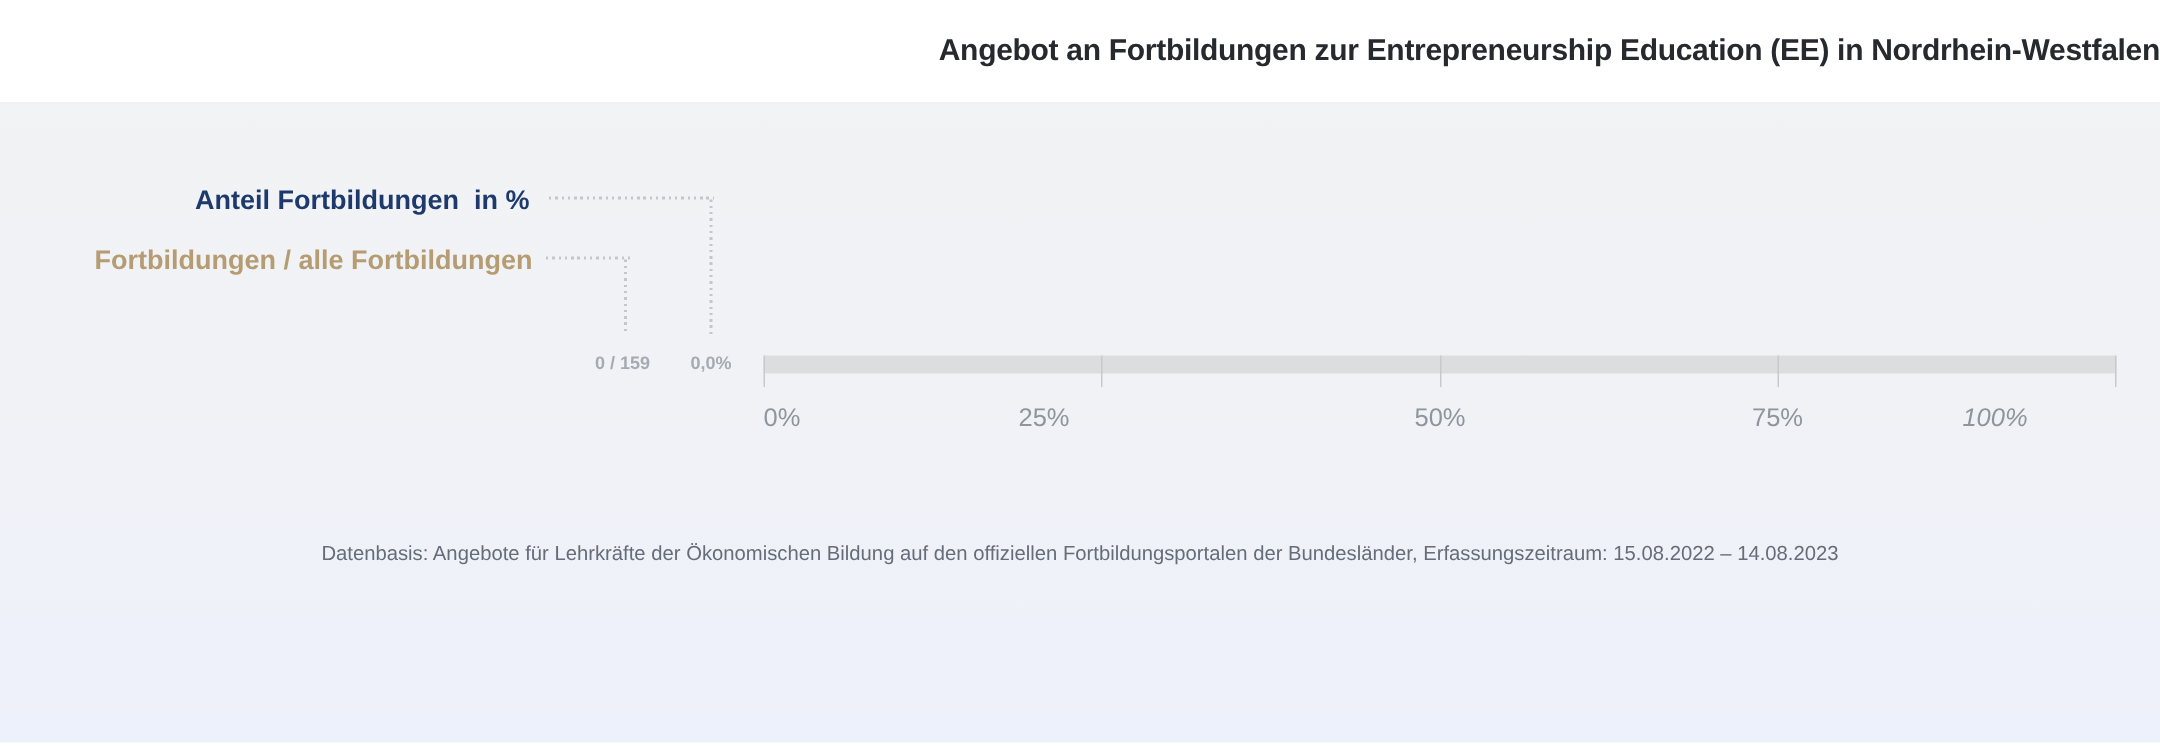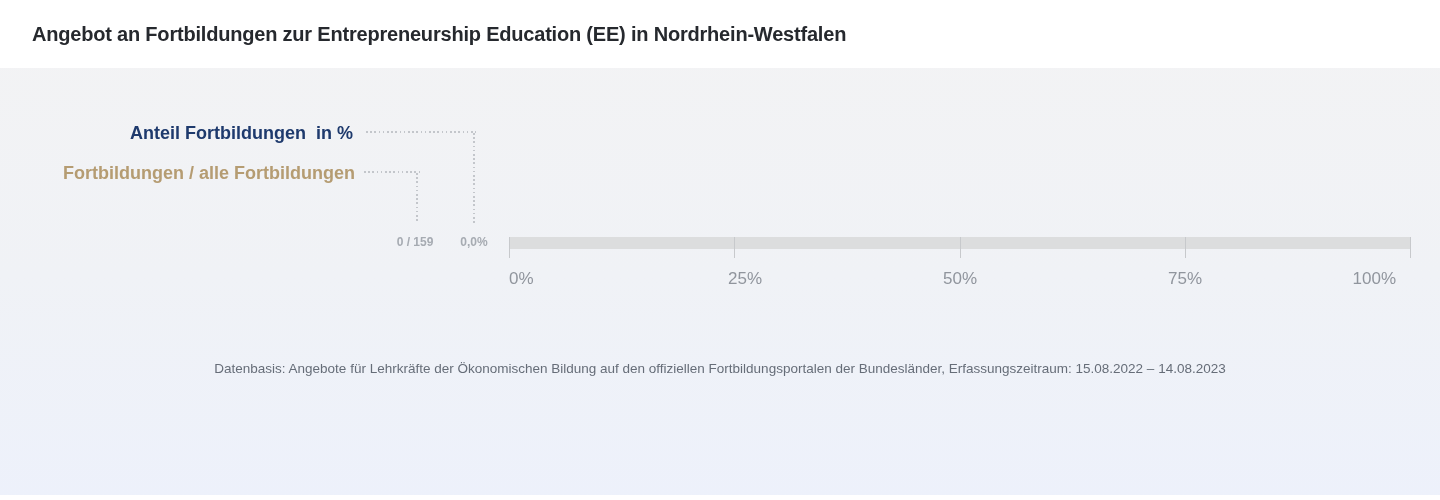--- a/index.html
+++ b/index.html
@@ -15,20 +15,21 @@
   }
 
   .header {
     position: absolute;
     top: 0; left: 0;
     width: 1440px; height: 68px;
     background: #ffffff;
     display: flex;
     align-items: center;
     padding-left: 32px;
+    justify-content: flex-end;
   }
   .page-title {
     font-size: 20px;
     font-weight: 700;
     color: #26292e;
     letter-spacing: -0.2px;
   }
 
   .bottom-strip {
     position: absolute;
@@ -108,24 +109,24 @@
 
   .axis-label {
     position: absolute;
     top: 269px;
     width: 60px;
     font-size: 17px;
     color: #90959d;
     text-align: center;
   }
   .axis-label-0   { left: 509px; text-align: left; }
-  .axis-label-25  { left: 715px; }
+  .axis-label-25  { left: 666px; }
   .axis-label-50  { left: 930px; }
   .axis-label-75  { left: 1155px; }
-  .axis-label-100 { left: 1336px; text-align: right; }
+  .axis-label-100 { left: 1300px; text-align: center; font-style: italic; }
 
   .footer {
     position: absolute;
     top: 359px; left: 0;
     width: 1440px;
     text-align: center;
     font-size: 13.5px;
     line-height: 20px;
     color: #666d78;
   }

